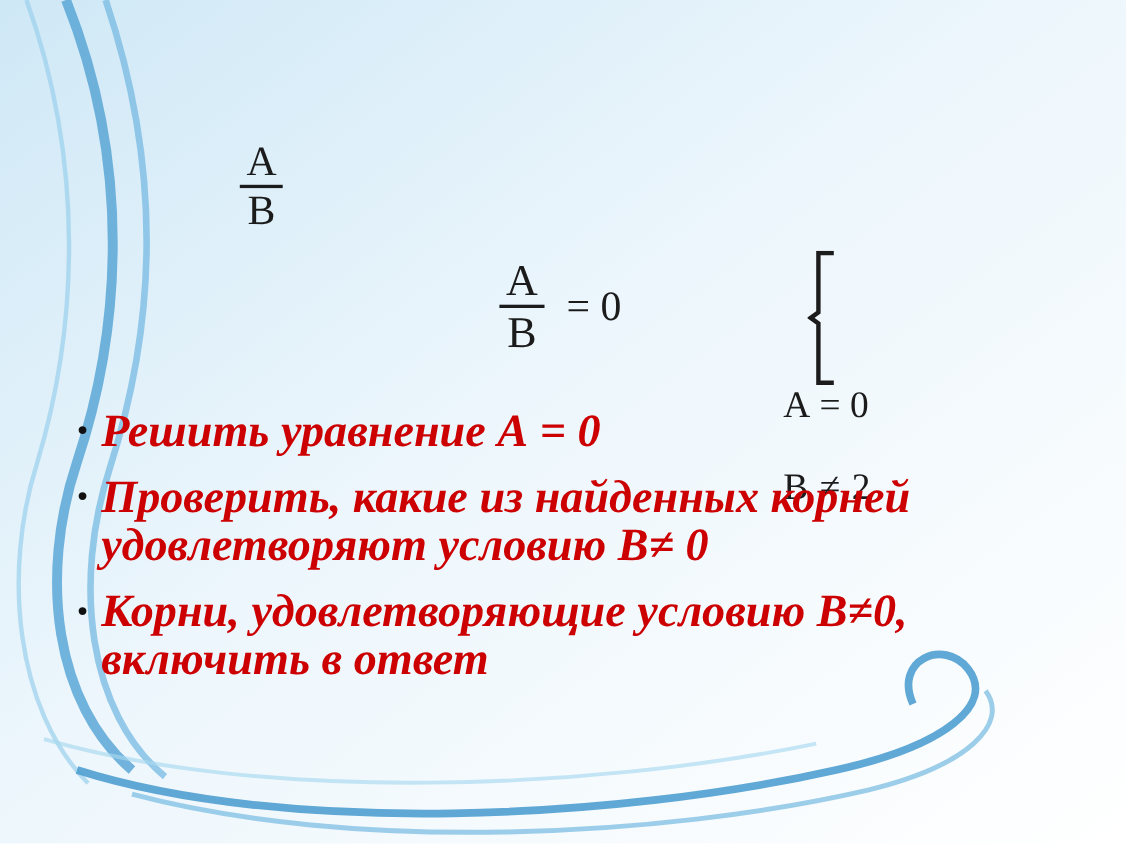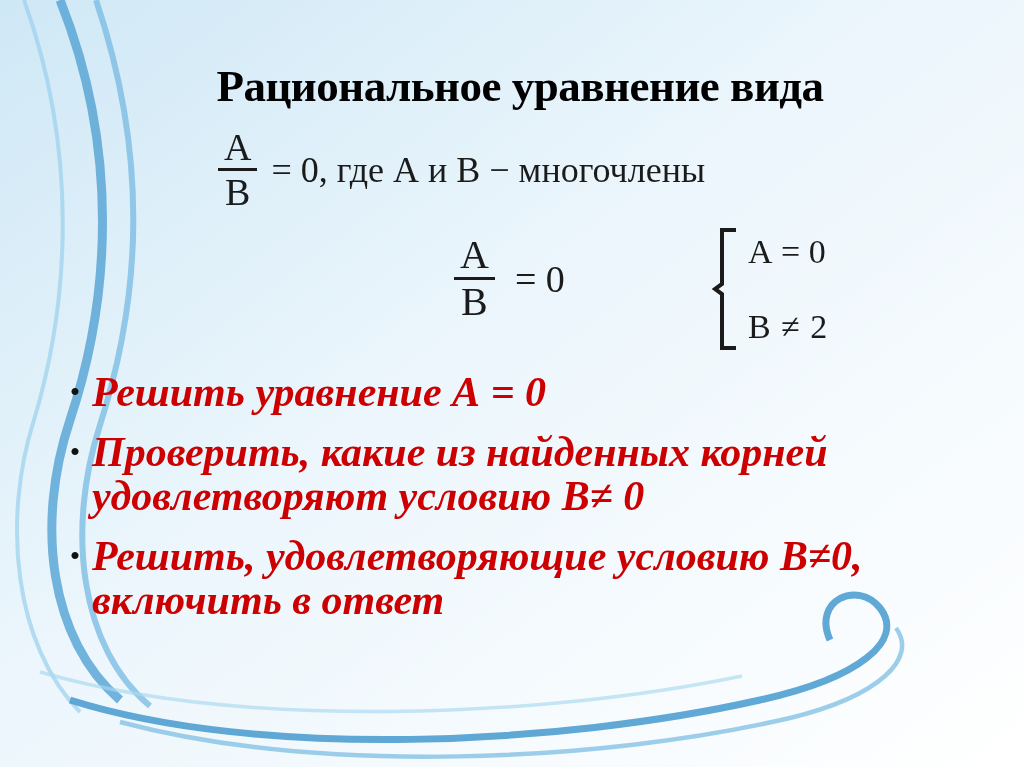--- a/index.html
+++ b/index.html
@@ -101,20 +101,21 @@
 
   
   .system {
     position: absolute;
     left: 712px;
     top: 228px;
     display: flex;
     align-items: center;
     font-family: "Liberation Serif", serif;
     color: #1b1b1b;
+    flex-direction: column;
   }
   .brace {
     width: 26px;
     height: 122px;
     margin-right: 10px;
   }
   .system-lines {
     display: flex;
     flex-direction: column;
     justify-content: space-between;
@@ -178,29 +179,27 @@
     <path d="M 96 0 C 150 160, 140 300, 100 425 C 66 530, 80 648, 150 706" fill="none" stroke="#7dbde3" stroke-width="6" opacity="0.8"></path>
     <path d="M 24 0 C 78 150, 70 300, 34 420 C 2 520, 14 645, 80 712" fill="none" stroke="#9ad0ec" stroke-width="4" opacity="0.7"></path>
 
     <path d="M 70 700 C 260 760, 560 745, 760 700 C 860 678, 905 640, 880 608 C 858 580, 812 600, 830 640" fill="none" stroke="#4f9ed0" stroke-width="7" opacity="0.9"></path>
     <path d="M 120 722 C 320 775, 600 762, 790 718 C 880 696, 918 658, 896 628" fill="none" stroke="#85c2e5" stroke-width="4.5" opacity="0.8"></path>
     <path d="M 40 672 C 240 730, 540 718, 742 676" fill="none" stroke="#a8d8f0" stroke-width="3.5" opacity="0.65"></path>
   </svg>
 
   <div class="content">
 
-    <div class="title">Рациональное уравнение вида</div>
 
     <div class="formula1">
       <span class="frac">
         <span class="num">A</span>
         <span class="bar"></span>
         <span class="den">B</span>
       </span>
-      <span class="f1-rest">= 0, где А и В − многочлены</span>
     </div>
 
     <div class="formula2">
       <span class="frac">
         <span class="num">A</span>
         <span class="bar"></span>
         <span class="den">B</span>
       </span>
       <span class="eqz">= 0</span>
     </div>
@@ -219,18 +218,18 @@
       <div class="bullet">
         <span class="bullet-dot">•</span>
         <span class="bullet-text">Решить уравнение  А = 0</span>
       </div>
       <div class="bullet">
         <span class="bullet-dot">•</span>
         <span class="bullet-text">Проверить, какие из найденных корней удовлетворяют условию  В≠ 0</span>
       </div>
       <div class="bullet">
         <span class="bullet-dot">•</span>
-        <span class="bullet-text">Решить, удовлетворяющие условию В≠0, включить в ответ</span>
+        <span class="bullet-text">Корни, удовлетворяющие условию В≠0, включить в ответ</span>
       </div>
     </div>
 
   </div>
 </div>
 
 </body></html>

